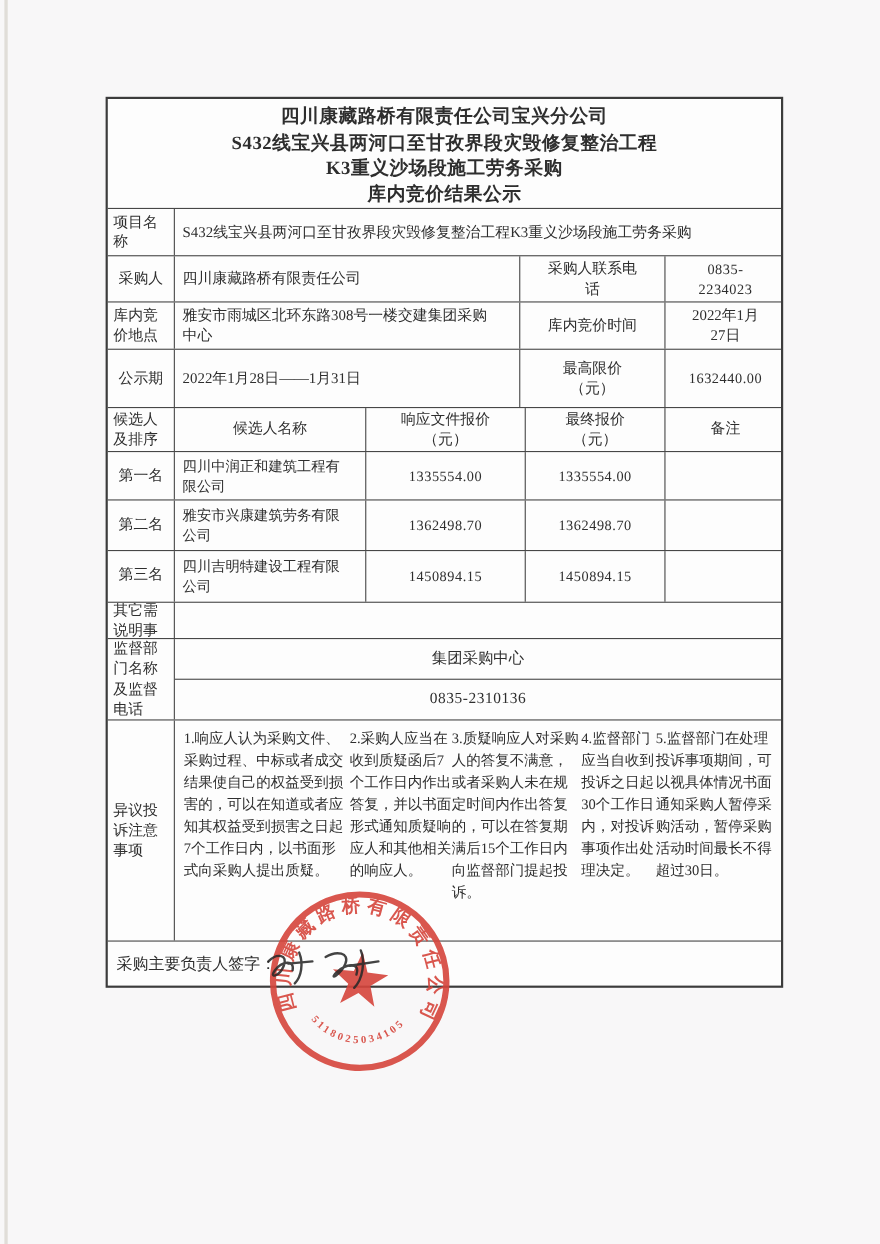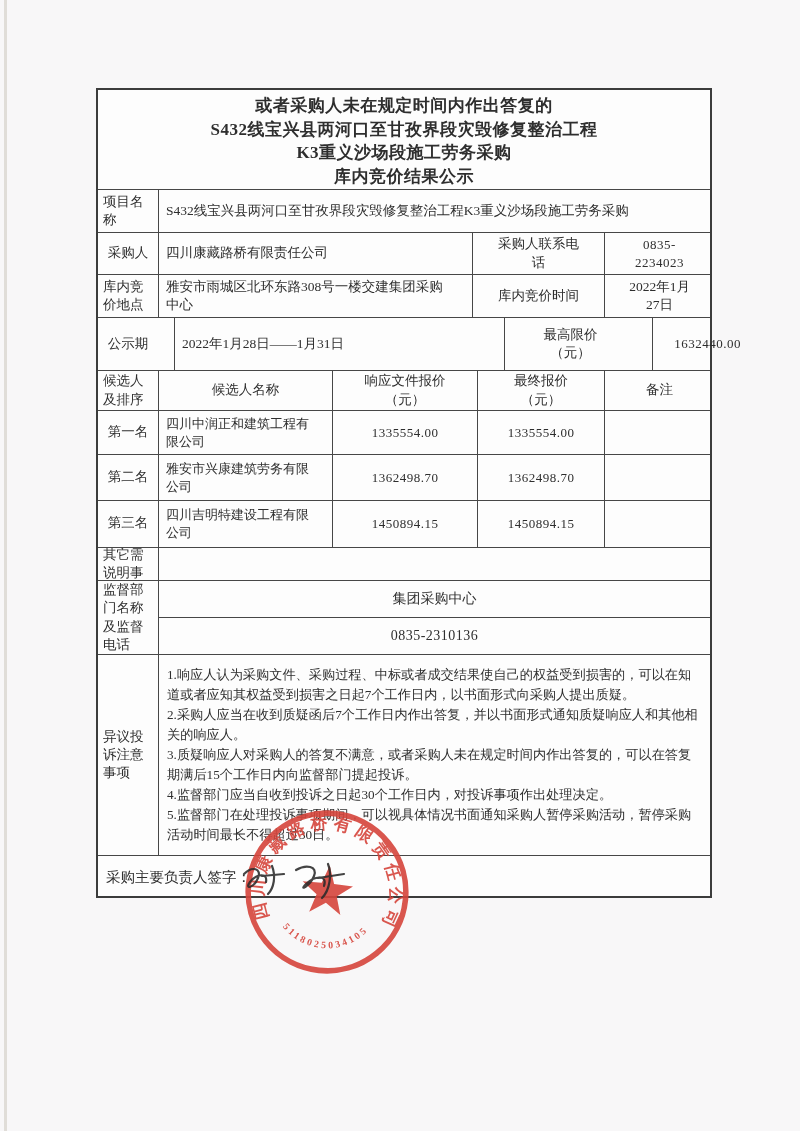--- a/index.html
+++ b/index.html
@@ -39,21 +39,21 @@
     height:99px; display:flex; flex-direction:column;
     align-items:center; justify-content:center; gap:1px;
     padding-top:4px;
   }
   .title-line { font-weight:700; font-size:17px; line-height:22.5px; letter-spacing:0.5px; }
   .num { font-size:13px; letter-spacing:0.5px; }
   .sub-col { flex:1; display:flex; flex-direction:column; }
   .sub-row { flex:1; display:flex; align-items:center; justify-content:center; font-size:14px; }
   .sub-row + .sub-row { border-top:1.5px solid #474747; }
   .objection-val {
-    flex-direction:column; align-items:flex-start; justify-content:center;
+    flex-direction:row; align-items:flex-start; justify-content:center;
     text-align:left; padding:6px 8px; font-size:13.2px; line-height:1.52;
   }
   .sig-row { height:45px; }
   .sig-cell {
     width:100%; justify-content:flex-start; padding-left:8px;
     font-size:14.5px;
   }
   .stamp {
     position:absolute; left:240px; top:805px; width:174px; height:174px;
     transform:rotate(6deg);
@@ -66,21 +66,21 @@
   }
 </style>
 </head>
 <body>
 
 <div class="paper-edge"></div>
 
 <div class="doc-table">
 
   <div class="row title-block">
-    <div class="title-line">或者采购人未在规定时间内作出答复的</div>
+    <div class="title-line">四川康藏路桥有限责任公司宝兴分公司</div>
     <div class="title-line">S432线宝兴县两河口至甘孜界段灾毁修复整治工程</div>
     <div class="title-line">K3重义沙场段施工劳务采购</div>
     <div class="title-line">库内竞价结果公示</div>
   </div>
 
   <div class="row" style="height:43px;">
     <div class="cell label-cell">项目名称</div>
     <div class="cell left-val" style="flex:1;">S432线宝兴县两河口至甘孜界段灾毁修复整治工程K3重义沙场段施工劳务采购</div>
   </div>
 
@@ -91,21 +91,21 @@
     <div class="cell num" style="width:110px; flex:none;">0835-2234023</div>
   </div>
 
   <div class="row" style="height:43px;">
     <div class="cell label-cell">库内竞价地点</div>
     <div class="cell left-val" style="width:314px; flex:none;">雅安市雨城区北环东路308号一楼交建集团采购中心</div>
     <div class="cell" style="width:132px; flex:none;">库内竞价时间</div>
     <div class="cell" style="width:110px; flex:none;">2022年1月27日</div>
   </div>
 
-  <div class="row" style="height:53px;gap:16px;">
+  <div class="row" style="height:53px;">
     <div class="cell label-cell">公示期</div>
     <div class="cell left-val" style="width:314px; flex:none;">2022年1月28日——1月31日</div>
     <div class="cell" style="width:132px; flex:none;">最高限价（元）</div>
     <div class="cell num" style="width:110px; flex:none;">1632440.00</div>
   </div>
 
   <div class="row" style="height:40px;">
     <div class="cell label-cell">候选人及排序</div>
     <div class="cell" style="width:174px; flex:none;">候选人名称</div>
     <div class="cell" style="width:145px; flex:none;">响应文件报价（元）</div>

